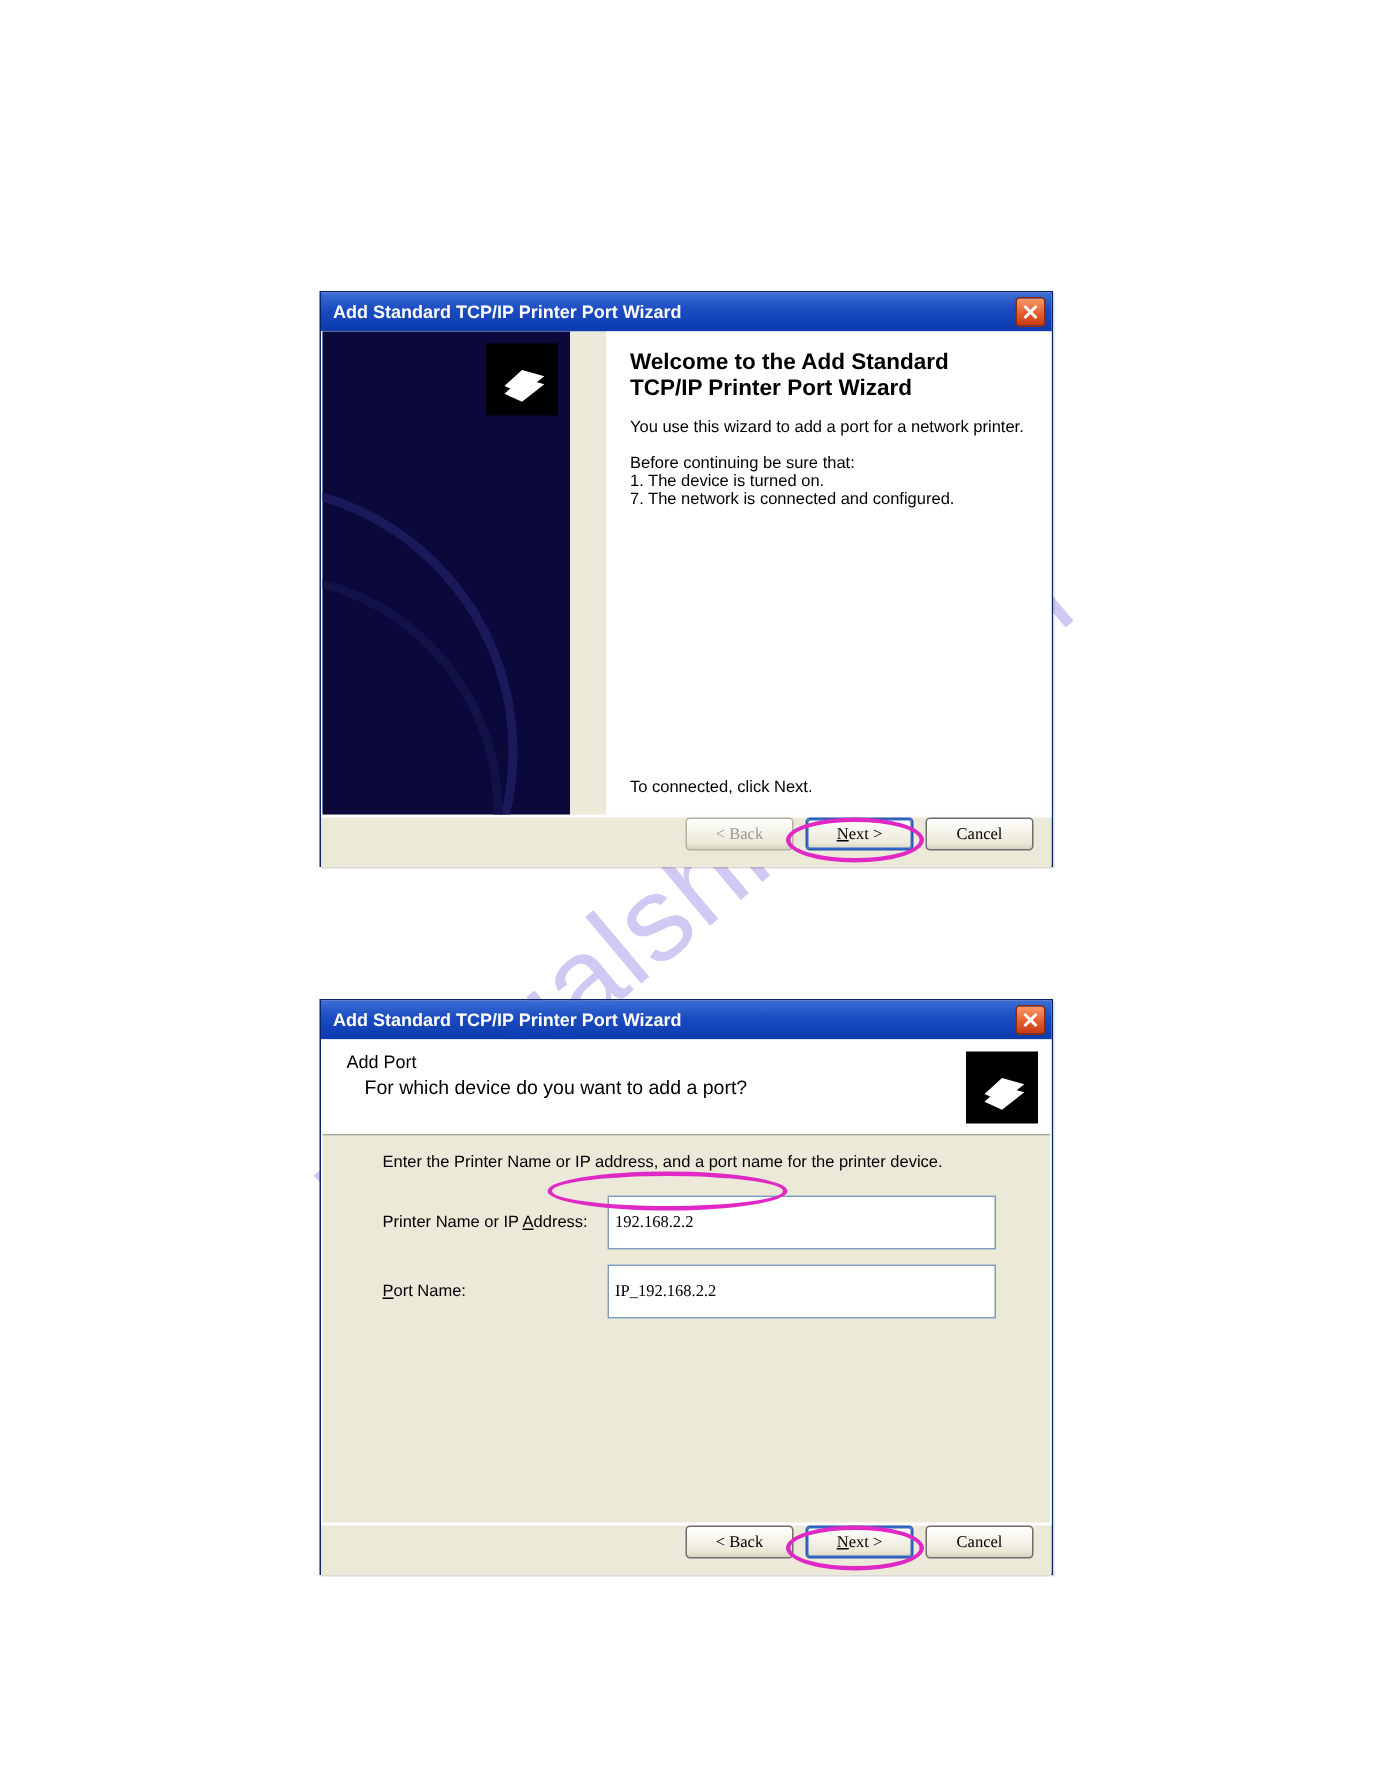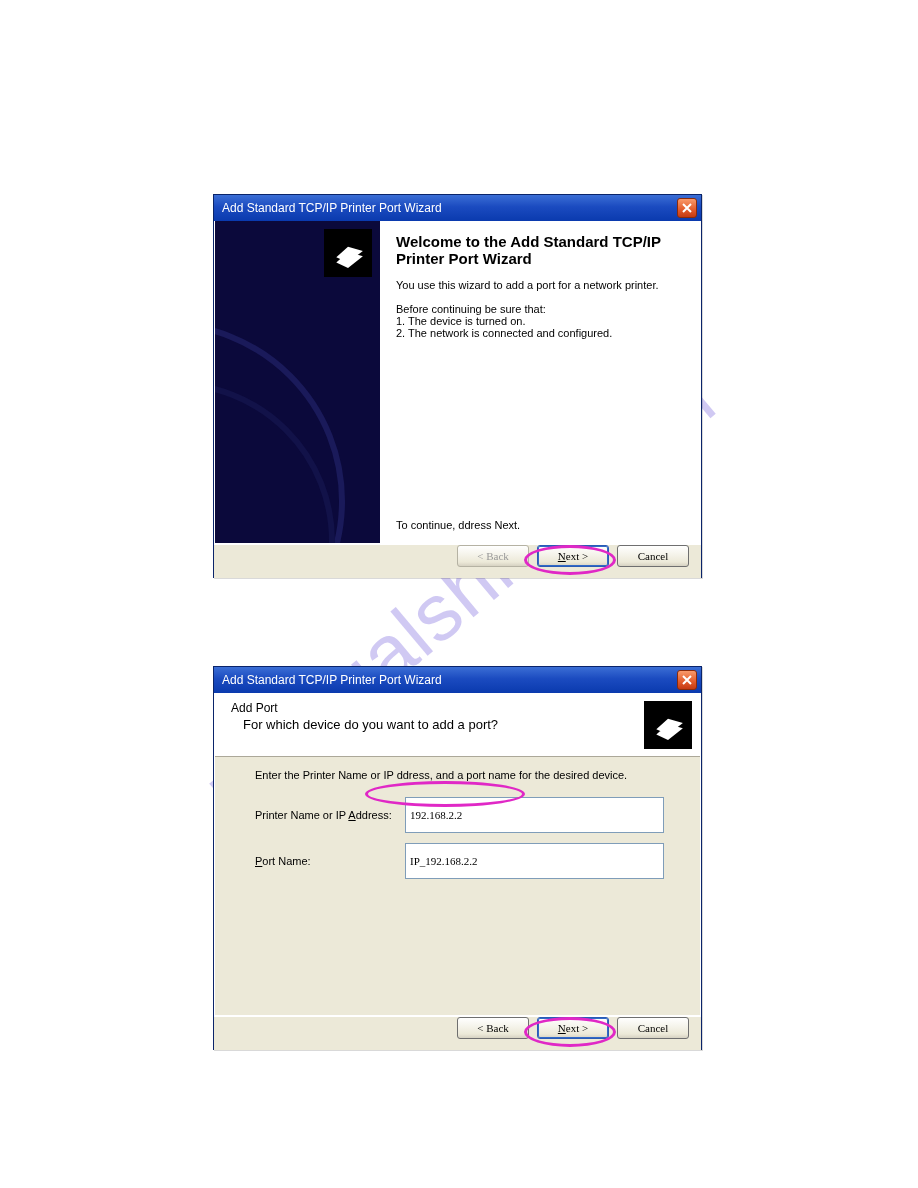--- a/index.html
+++ b/index.html
@@ -33,40 +33,41 @@
   .dlg1 { top: 194px; height: 384px; }
   .dlg2 { top: 666px; height: 384px; }
 
   .titlebar {
     height: 26px;
     background: linear-gradient(to bottom,#3b6ed5 0%,#1b4bc0 45%,#0a3aae 100%);
     display: flex;
     align-items: center;
     padding: 0 4px 0 8px;
     color: #ffffff;
-    font-weight: normal;
+    font-weight: bold;
     font-size: 12px;
   }
   .titlebar .spacer { flex: 1; }
   .closebtn {
     width: 20px; height: 20px;
     background: linear-gradient(to bottom,#f99a6a,#e25a2a 60%,#c43a13);
     border: 1px solid #8a2b0b;
     border-radius: 3px;
     display: flex; align-items: center; justify-content: center;
     cursor: pointer;
   }
   .closebtn svg { stroke:#fff; stroke-width:2; }
 
   .body1 {
     display:flex;
     height: 323px;
     background:#ece9d8;
     border:1px solid #fff;
     border-top:none;
+    gap:24px;
   }
   .leftpanel {
     width: 165px;
     background: #0b093b;
     position: relative;
     overflow:hidden;
   }
   .leftpanel .arc1 {
     position:absolute; width:360px; height:360px;
     border:6px solid #1a1a5a;
@@ -185,23 +186,23 @@
         <svg width="34" height="34" viewBox="0 0 64 64">
             <path d="M10 40 L32 20 L60 28 L32 50 Z M10 50 L32 30 L60 38 L32 60 Z"></path>
           </svg>
       </div>
     </div>
     <div class="rightcontent">
       <div class="heading">Welcome to the Add Standard TCP/IP Printer Port Wizard</div>
       <div class="para">You use this wizard to add a port for a network printer.</div>
       <div class="para" style="margin-bottom:0">Before continuing be sure that:</div>
       <div>1.  The device is turned on.</div>
-      <div>2.  The network is connected and configured.</div>
+      <div>7.  The network is connected and configured.</div>
       <div class="grow"></div>
-      <div class="continue">To continue, ddress Next.</div>
+      <div class="continue">To connected, click Next.</div>
     </div>
   </div>
   <div class="footer" style="position:relative;">
     <div class="btn disabled">
         <span>&lt; Back</span>
       </div>
     <div class="btn default">
         <span class="underline-first">Next &gt;</span>
       </div>
     <div class="btn">
@@ -225,21 +226,21 @@
     <div class="header2">
       <div class="title2">Add Port</div>
       <div class="sub">For which device do you want to add a port?</div>
       <div class="badge2">
         <svg width="34" height="34" viewBox="0 0 64 64" fill="#fff">
             <path d="M10 40 L32 20 L60 28 L32 50 Z M10 50 L32 30 L60 38 L32 60 Z"></path>
           </svg>
       </div>
     </div>
     <div class="formarea" style="position:relative;">
-      <div>Enter the Printer Name or IP ddress, and a port name for the desired device.</div>
+      <div>Enter the Printer Name or IP address, and a port name for the printer device.</div>
       <div class="formrow">
         <div class="lbl">Printer Name or IP <u>A</u>ddress:</div>
         <input class="txtfield" value="192.168.2.2" style="">
       </div>
       <div class="formrow" style="margin-top:10px;justify-content:center;">
         <div class="lbl"><u>P</u>ort Name:</div>
         <input class="txtfield" value="IP_192.168.2.2" style="">
       </div>
       <div class="oval" style="left:150px; top:24px; width:160px; height:26px;"></div>
     </div>

